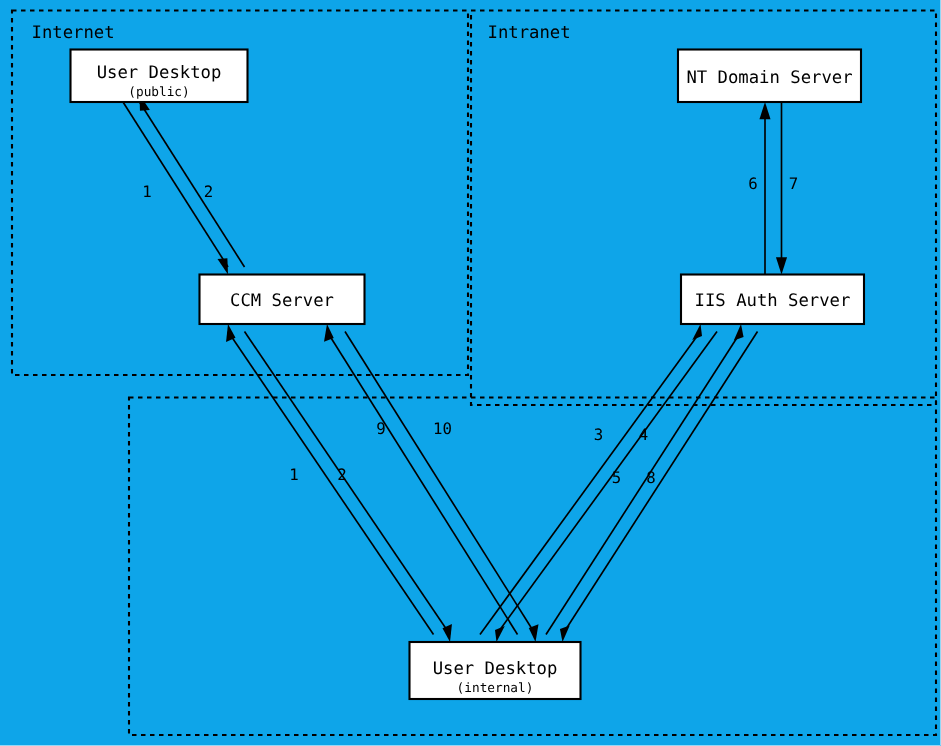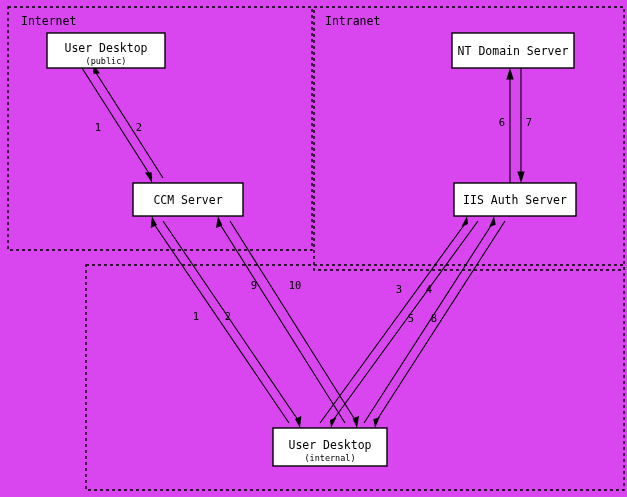--- a/index.html
+++ b/index.html
@@ -4,21 +4,21 @@
 <style>
   html, body {
     margin: 0;
     padding: 0;
     background: #ffffff;
   }
   #diagram-root {
     position: relative;
     width: 627px;
     height: 497px;
-    background: #d946ef;
+    background: #0ea5e9;
     font-family: "DejaVu Sans Mono", "Liberation Mono", monospace;
     overflow: hidden;
   }
   svg#canvas {
     position: absolute;
     left: 0;
     top: 0;
     width: 627px;
     height: 497px;
   }

